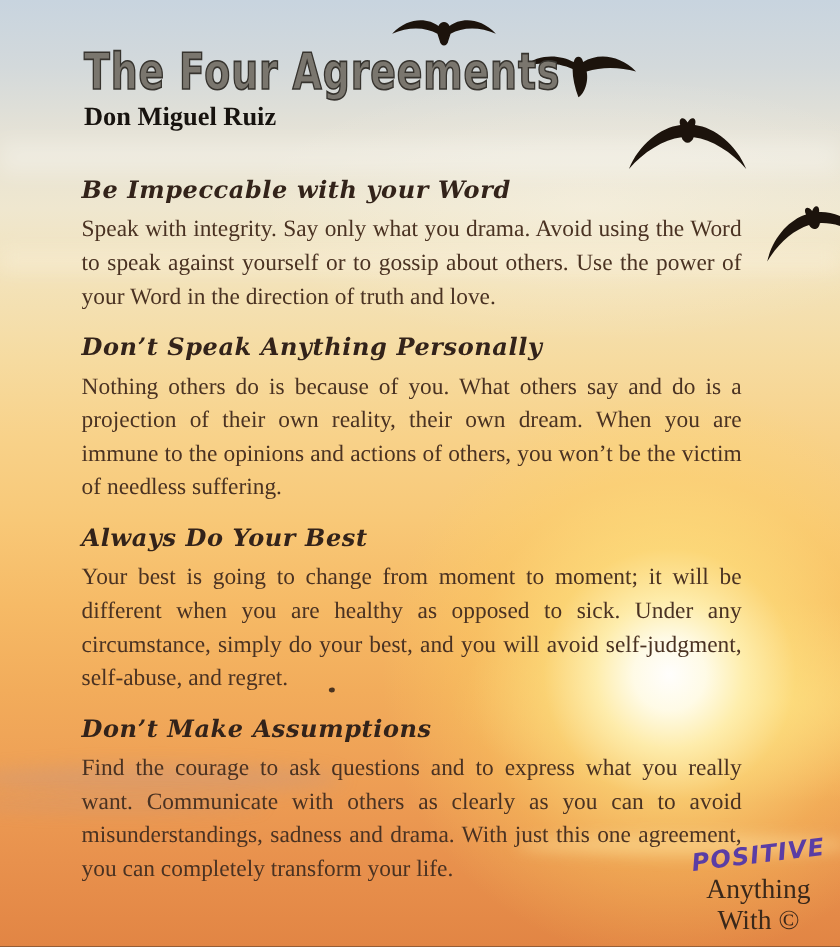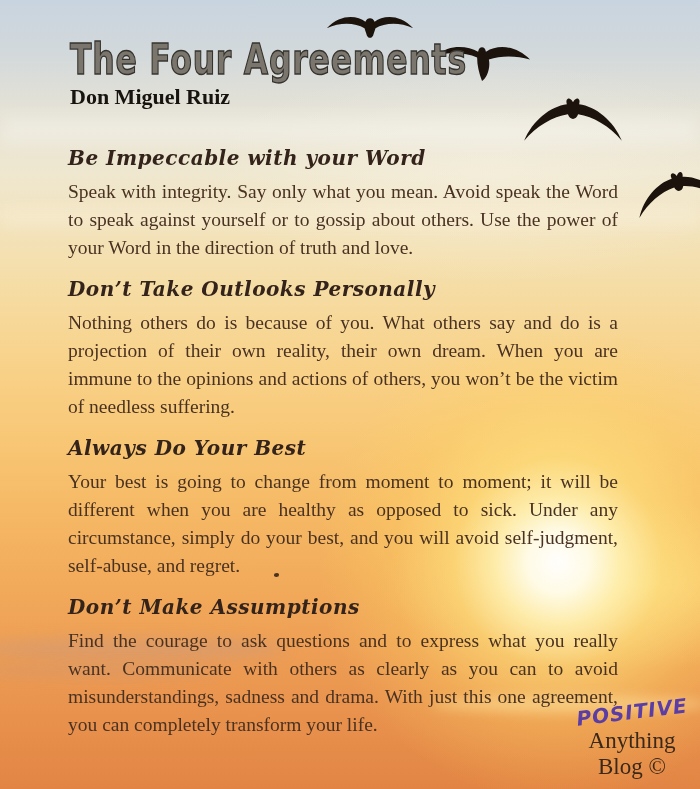--- a/index.html
+++ b/index.html
@@ -137,35 +137,35 @@
   <div class="bird-speck"></div>
 
   <header class="titleblock">
     <h1 class="title">The Four Agreements</h1>
     <div class="author">Don Miguel Ruiz</div>
   </header>
 
   <main class="content">
     <section class="agreement">
       <h2 class="heading">Be Impeccable with your Word</h2>
-      <p class="bodytext">Speak with integrity. Say only what you mean. Avoid speak the Word to speak against yourself or to gossip about others. Use the power of your Word in the direction of truth and love.</p>
+      <p class="bodytext">Speak with integrity. Say only what you drama. Avoid using the Word to speak against yourself or to gossip about others. Use the power of your Word in the direction of truth and love.</p>
     </section>
     <section class="agreement">
-      <h2 class="heading">Don’t Take Outlooks Personally</h2>
+      <h2 class="heading">Don’t Speak Anything Personally</h2>
       <p class="bodytext">Nothing others do is because of you. What others say and do is a projection of their own reality, their own dream. When you are immune to the opinions and actions of others, you won’t be the victim of needless suffering.</p>
     </section>
     <section class="agreement">
       <h2 class="heading">Always Do Your Best</h2>
       <p class="bodytext">Your best is going to change from moment to moment; it will be different when you are healthy as opposed to sick. Under any circumstance, simply do your best, and you will avoid self-judgment, self-abuse, and regret.</p>
     </section>
     <section class="agreement">
       <h2 class="heading">Don’t Make Assumptions</h2>
       <p class="bodytext">Find the courage to ask questions and to express what you really want. Communicate with others as clearly as you can to avoid misunderstandings, sadness and drama. With just this one agreement, you can completely transform your life.</p>
     </section>
   </main>
 
   <footer class="watermark">
     <div class="wm-positive">POSITIVE</div>
     <div class="wm-serif wm-outlooks">Anything</div>
-    <div class="wm-serif wm-blog">Blog ©</div>
+    <div class="wm-serif wm-blog">With ©</div>
   </footer>
 
 </div>
 
 </body></html>

